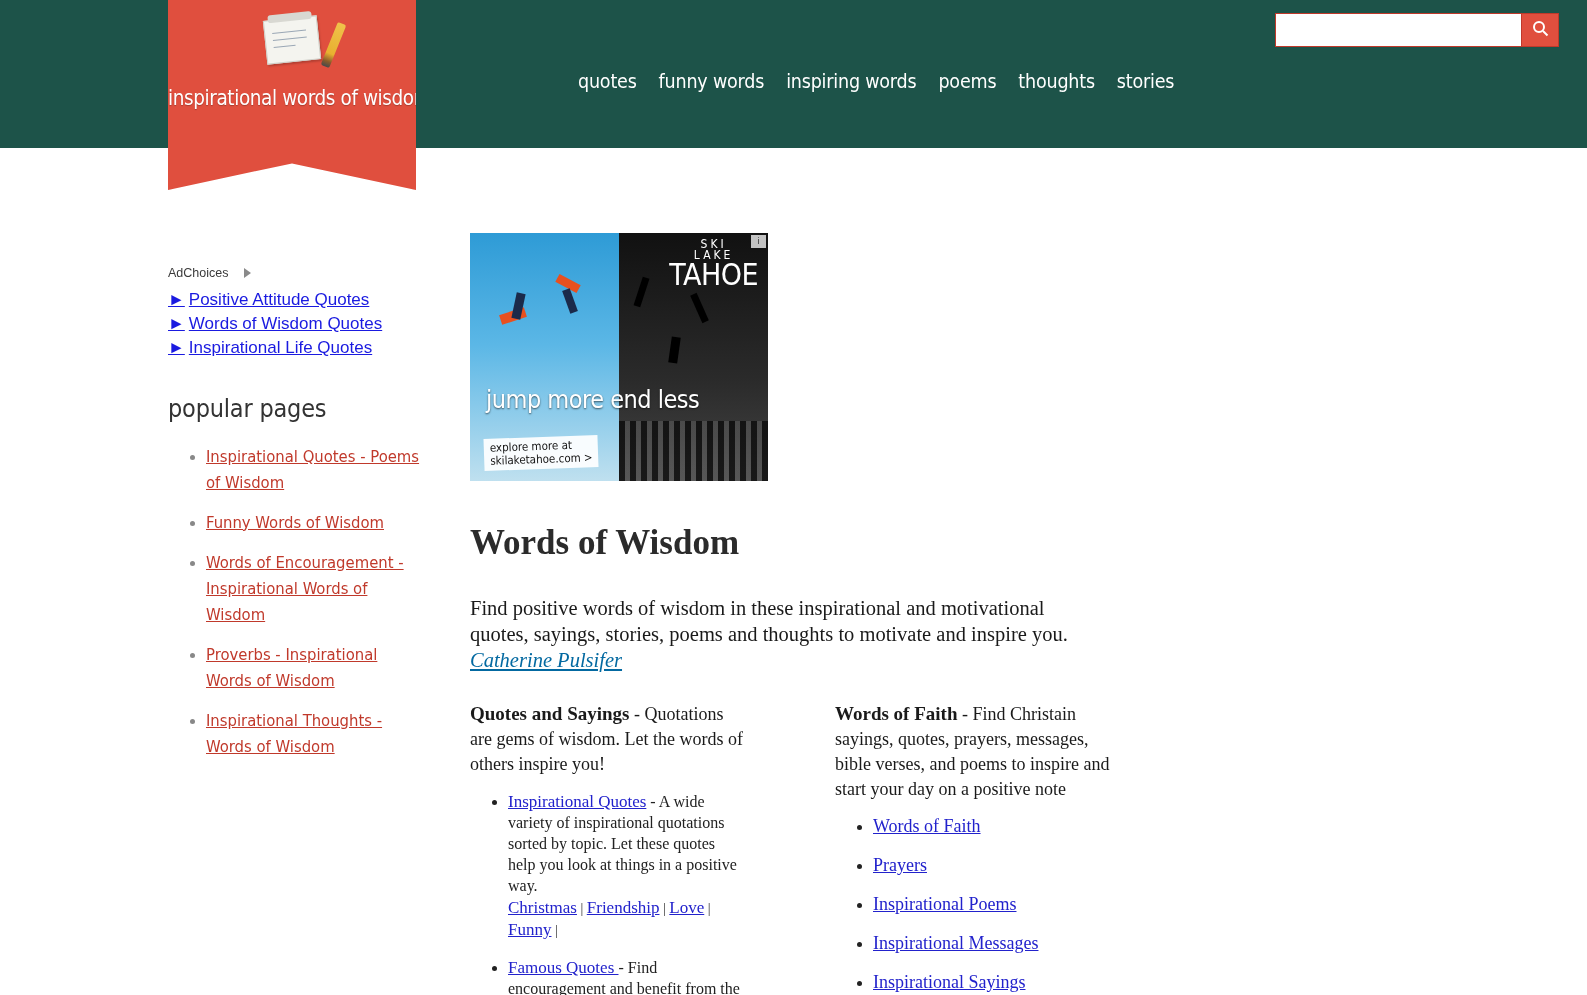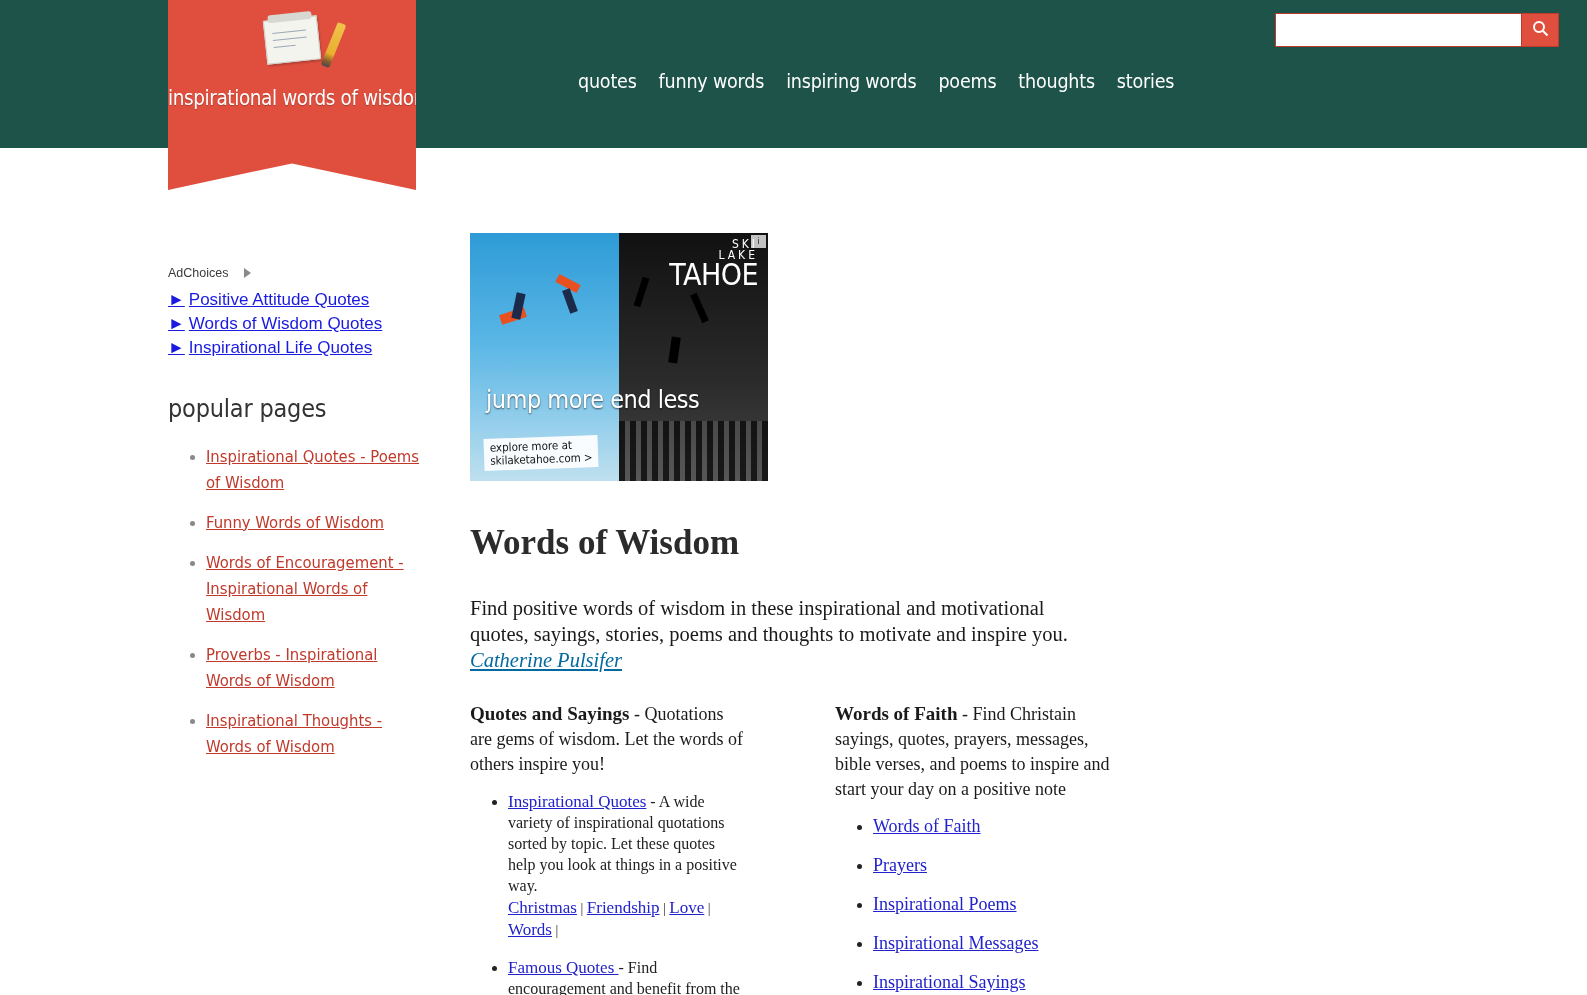--- a/index.html
+++ b/index.html
@@ -227,21 +227,21 @@
   .ad-dark {
     position: absolute; right: 0; top: 0;
     width: 50%; height: 100%;
     background: linear-gradient(to bottom, #111 0%, #2b2b2b 60%, #444 100%);
   }
   .ad-tahoe {
     position: absolute;
     right: 10px; top: 6px;
     color: #fff;
     font-family: "DejaVu Sans Condensed", "Liberation Sans", sans-serif;
-    text-align: right;
+    text-align: center;
     line-height: 0.92;
   }
   .ad-tahoe .s1 { font-size: 12px; letter-spacing: 3px; display: block; }
   .ad-tahoe .s2 { font-size: 12px; letter-spacing: 3px; display: block; }
   .ad-tahoe .s3 { font-size: 30px; letter-spacing: -0.5px; display: block; }
   .ad-headline {
     position: absolute;
     left: 16px;
     top: 152px;
     color: #fff;
@@ -448,21 +448,21 @@
     <div class="cols">
 
       <div class="col col-left">
         <div class="col-head">
           <b>Quotes and Sayings</b><span> - Quotations are gems of wisdom. Let the words of others inspire you!</span>
         </div>
         <ul>
           <li>
             <a href="#">Inspirational Quotes</a><span> - A wide variety of inspirational quotations sorted by topic. Let these quotes help you look at things in a positive way.</span>
             <div class="sublinks">
-              <a href="#">Christmas</a><span> | </span><a href="#">Friendship</a><span> | </span><a href="#">Love</a><span> | </span><a href="#">Words</a><span> |</span>
+              <a href="#">Christmas</a><span> | </span><a href="#">Friendship</a><span> | </span><a href="#">Love</a><span> | </span><a href="#">Funny</a><span> |</span>
             </div>
           </li>
           <li>
             <a href="#">Famous Quotes </a><span>- Find encouragement and benefit from the experience of others.</span>
           </li>
 
         </ul>
       </div>
 
       <div class="col col-right">

